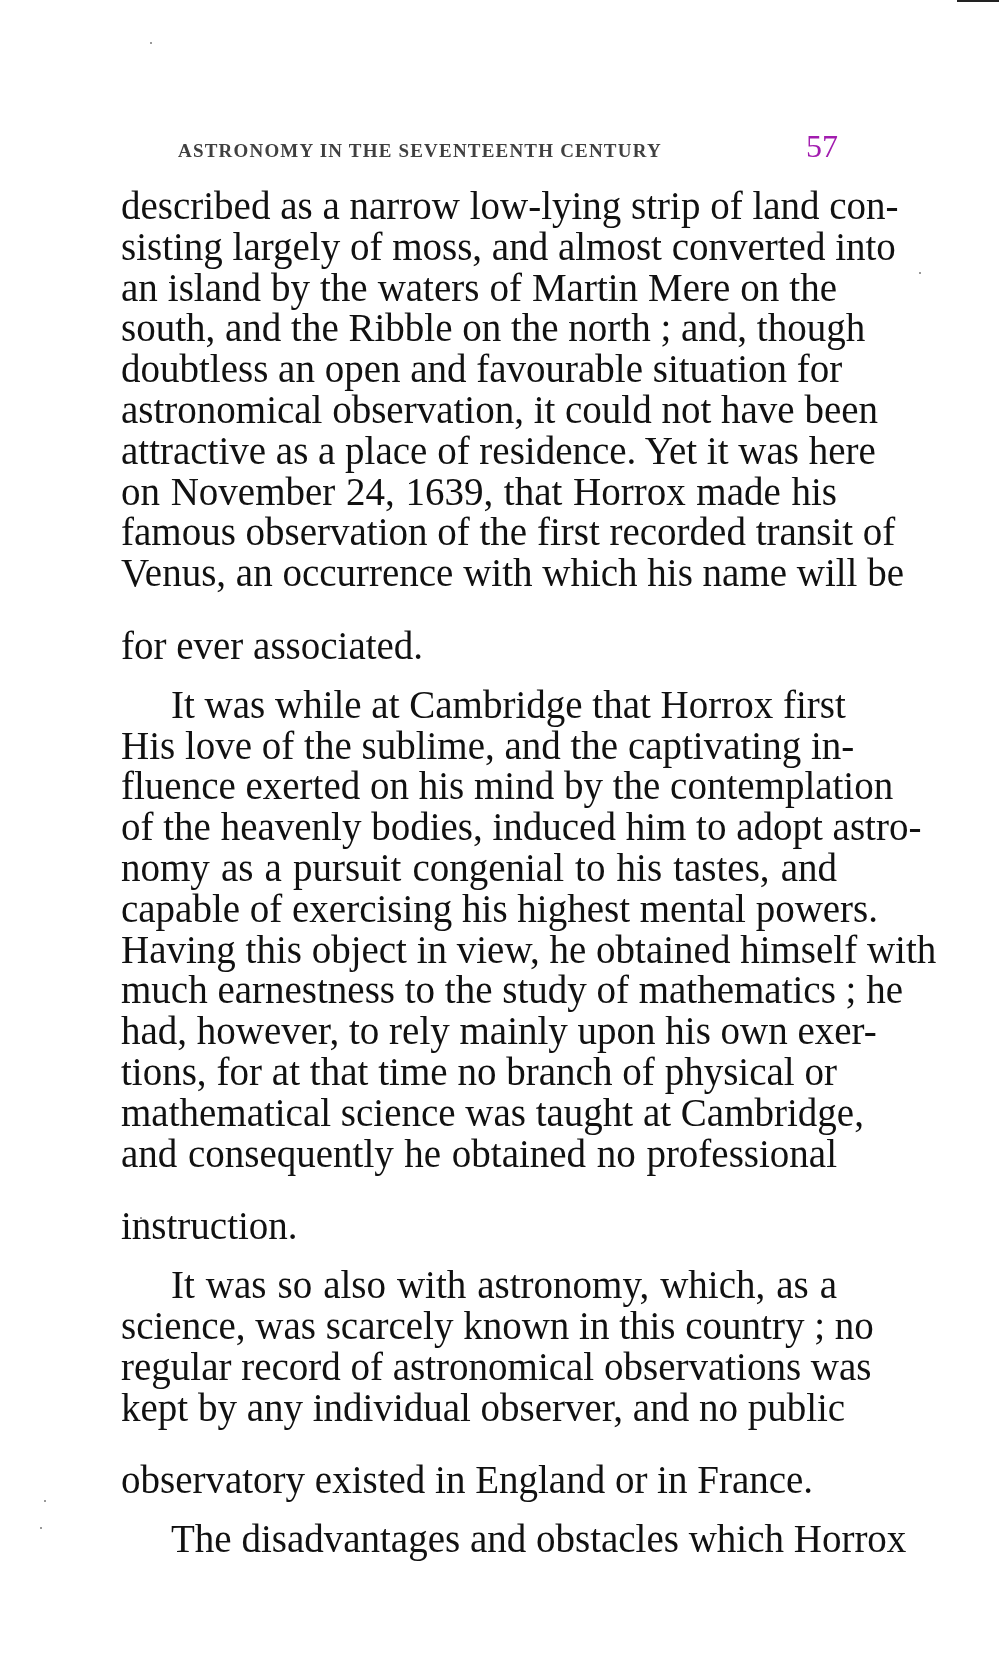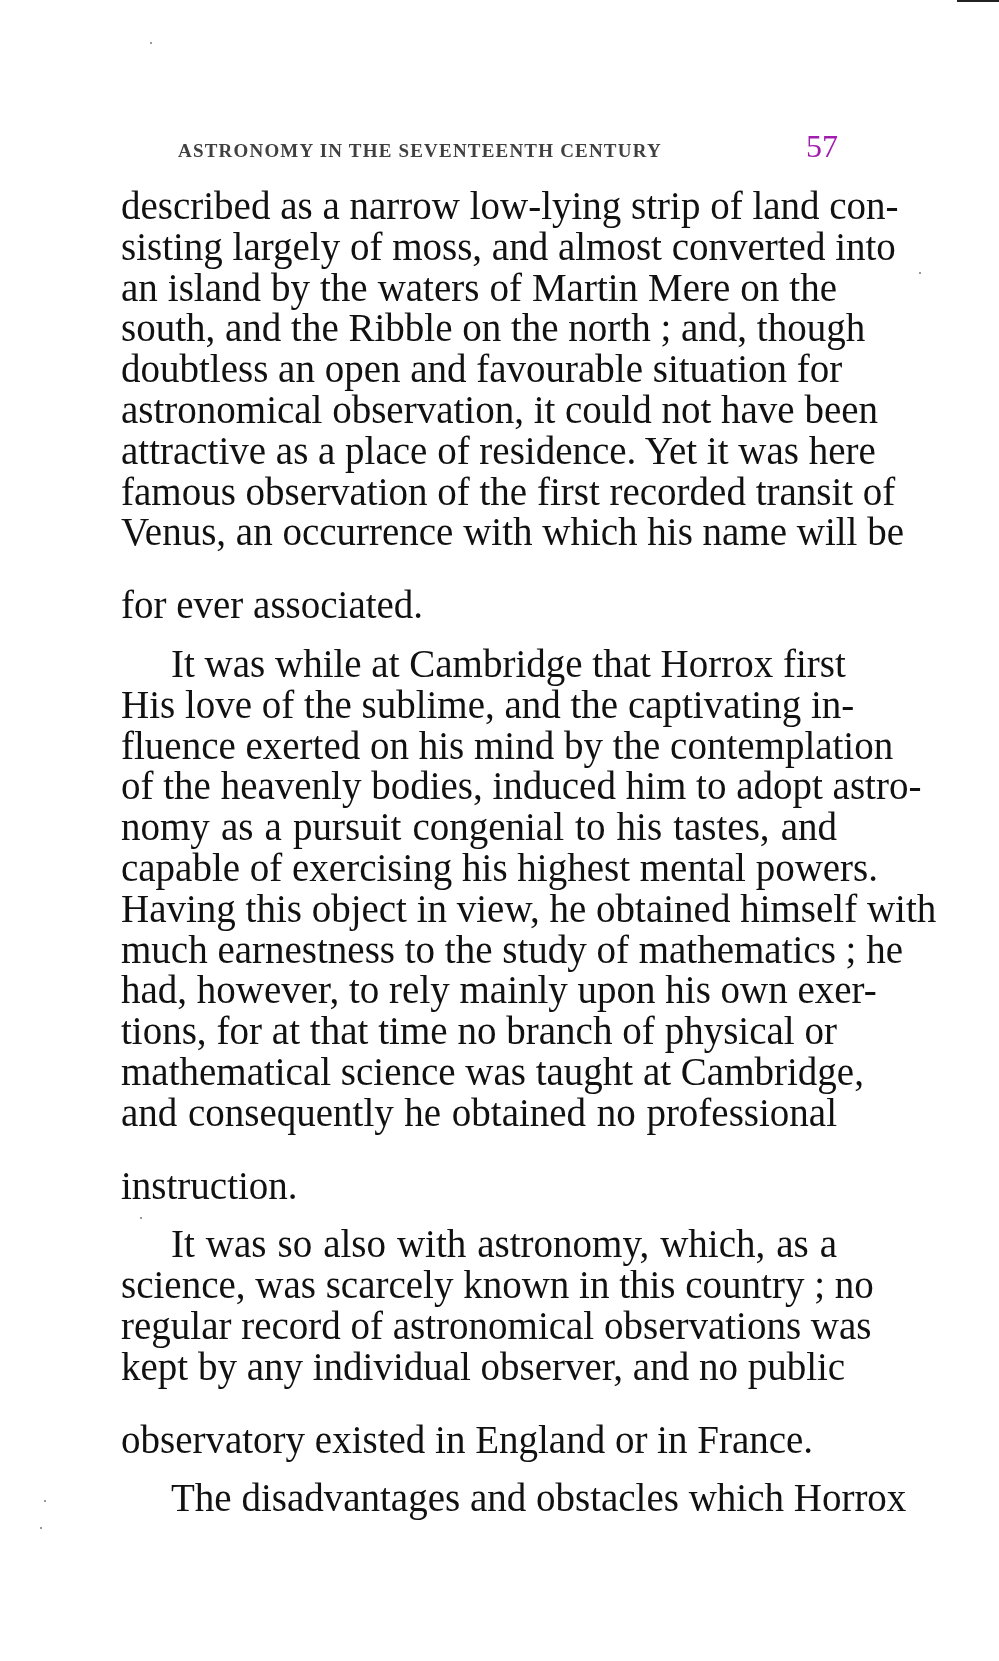--- a/index.html
+++ b/index.html
@@ -91,20 +91,21 @@
 <main class="body-text">
 
   <div>
     <span class="line">described as a narrow low-lying strip of land con-</span>
     <span class="line">sisting largely of moss, and almost converted into</span>
     <span class="line">an island by the waters of Martin Mere on the</span>
     <span class="line">south, and the Ribble on the north ; and, though</span>
     <span class="line">doubtless an open and favourable situation for</span>
     <span class="line">astronomical observation, it could not have been</span>
     <span class="line">attractive as a place of residence.  Yet it was here</span>
+    <span class="line">on November 24, 1639, that Horrox made his</span>
     <span class="line">famous observation of the first recorded transit of</span>
     <span class="line">Venus, an occurrence with which his name will be</span>
     <span class="line last">for ever associated.</span>
   </div>
 
   <div>
     <span class="line indent">It was while at Cambridge that Horrox first</span>
     <span class="line">His love of the sublime, and the captivating in-</span>
     <span class="line">fluence exerted on his mind by the contemplation</span>
     <span class="line">of the heavenly bodies, induced him to adopt astro-</span>

